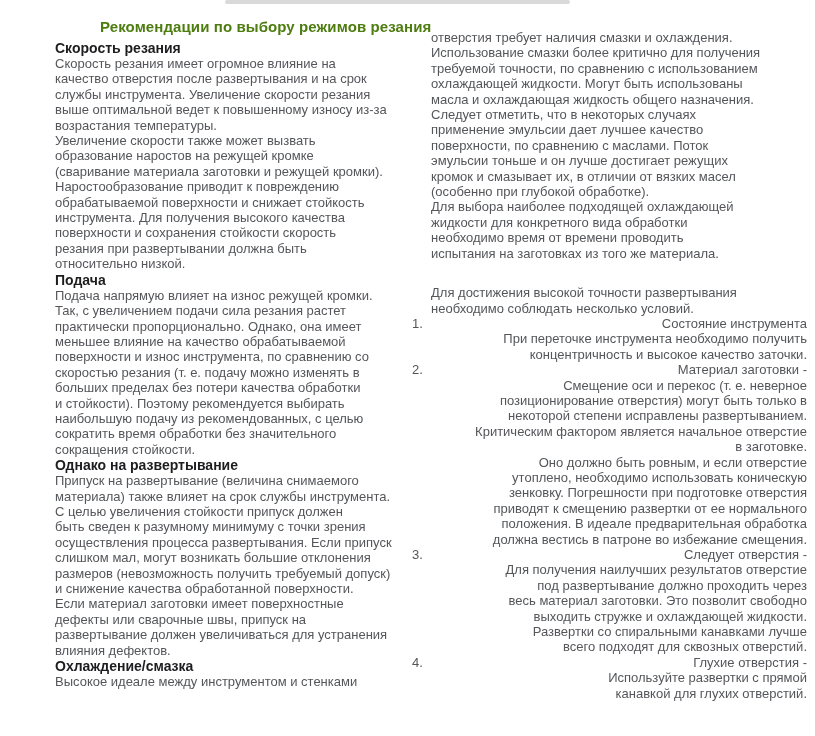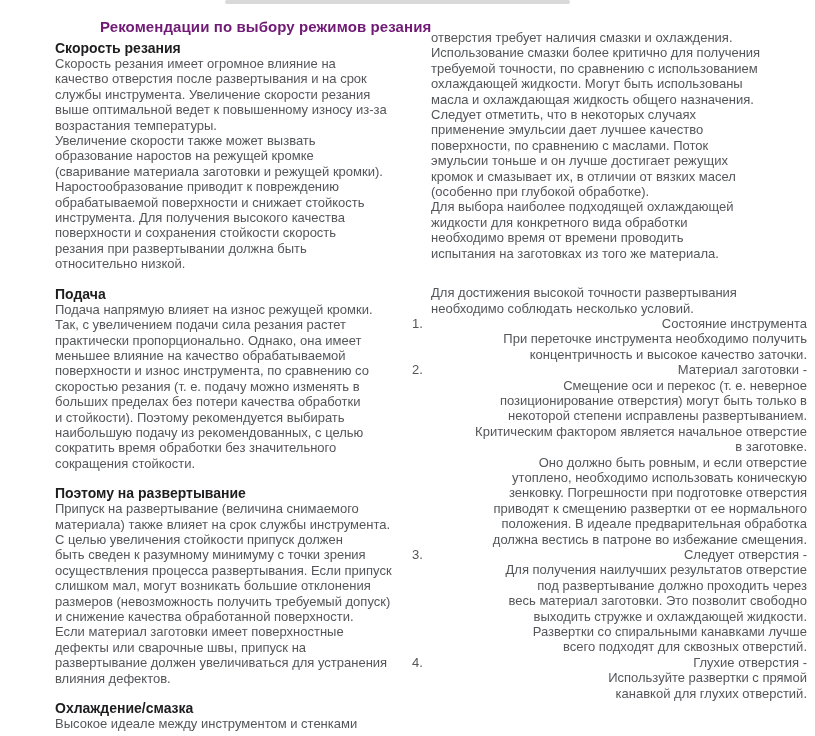--- a/index.html
+++ b/index.html
@@ -25,39 +25,39 @@
     opacity: 0.55;
     border-radius: 2px;
   }
   .doc-title {
     position: absolute;
     left: 100px;
     top: 8px;
     font-size: 15px;
     line-height: 18px;
     font-weight: 700;
-    color: #701a75;
+    color: #4d7c0f;
     letter-spacing: 0.1px;
     white-space: pre;
     text-align: right;
   }
   .col {
     position: absolute;
     top: 40px;
   }
   .col-left {
     left: 55px;
     width: 375px;
   }
   .col-right {
     left: 412px;
     top: 30px;
     width: 395px;
   }
-  .section + .section { margin-top: 14px; }
+  .section + .section { }
   .section-heading {
     margin: 0;
     font-size: 14px;
     line-height: 16px;
     font-weight: 700;
     color: #1d1d1f;
     white-space: pre;
   }
   .body-text {
     margin: 0;
@@ -123,21 +123,21 @@
 поверхности и износ инструмента, по сравнению со
 скоростью резания (т. е. подачу можно изменять в
 больших пределах без потери качества обработки
 и стойкости). Поэтому рекомендуется выбирать
 наибольшую подачу из рекомендованных, с целью
 сократить время обработки без значительного
 сокращения стойкости.</p>
     </div>
 
     <div class="section">
-      <h2 class="section-heading">Поэтому на развертывание</h2>
+      <h2 class="section-heading">Однако на развертывание</h2>
       <p class="body-text">Припуск на развертывание (величина снимаемого
 материала) также влияет на срок службы инструмента.
 С целью увеличения стойкости припуск должен
 быть сведен к разумному минимуму с точки зрения
 осуществления процесса развертывания. Если припуск
 слишком мал, могут возникать большие отклонения
 размеров (невозможность получить требуемый допуск)
 и снижение качества обработанной поверхности.
 Если материал заготовки имеет поверхностные
 дефекты или сварочные швы, припуск на

